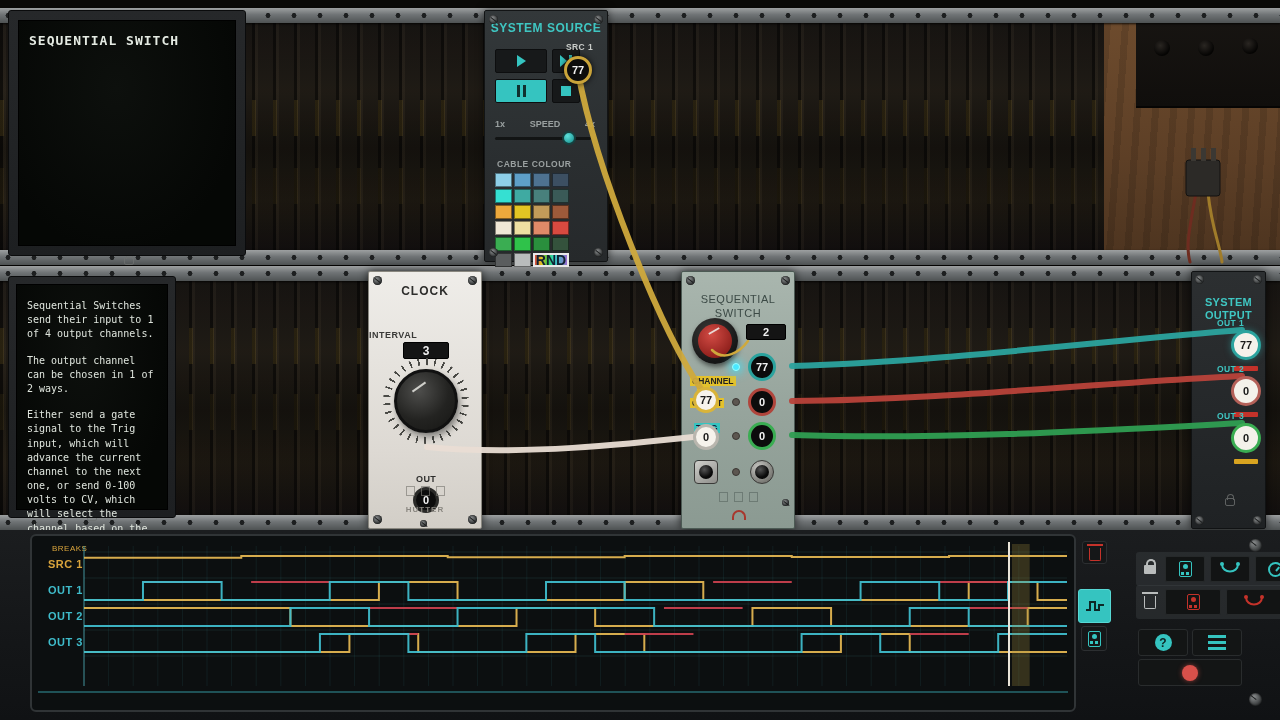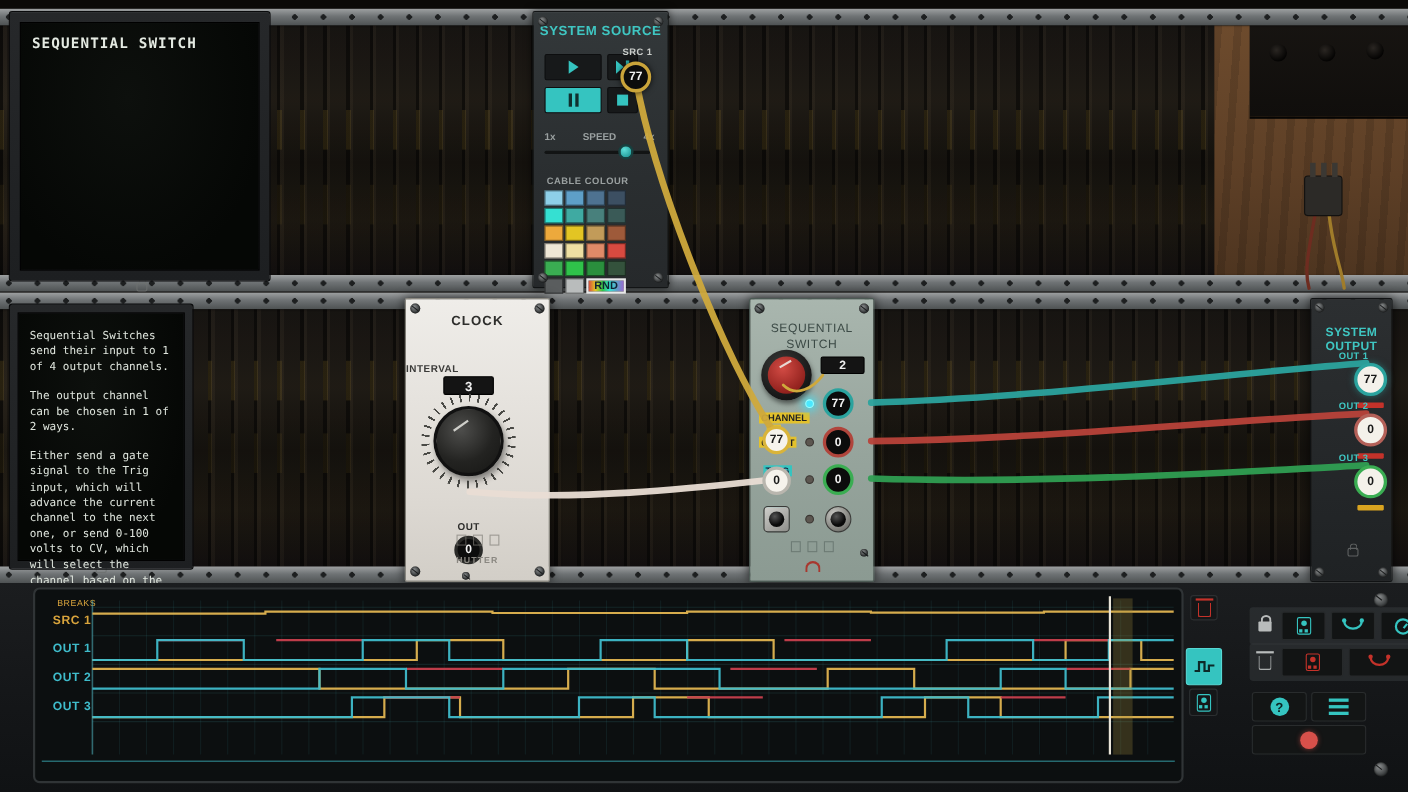--- a/index.html
+++ b/index.html
@@ -73,34 +73,34 @@
       border-radius:2px; }
   .slider-knob { position:absolute; top:-6px; width:14px; height:14px; border-radius:50%;
       background:radial-gradient(circle at 35% 30%, #5fe0da, #2aa5a2 70%); border:2px solid #17403f; }
   .cc-label { position:absolute; left:12px; top:148px; color:#9aa0a0; font-size:8.5px;
       font-weight:bold; letter-spacing:.5px; }
   .swatches { position:absolute; left:10px; top:162px; width:78px; display:grid;
       grid-template-columns:repeat(4,17px); grid-auto-rows:14px; gap:2px; }
   .sw { border:1px solid rgba(0,0,0,.45); }
   .sw-rnd { grid-column:3 / 5; background:linear-gradient(90deg,#d84a40,#e3c523,#2fc24a,#35e0d2,#5e9fc8,#9a6ad0);
       border:2px solid #e8e8e8; display:flex; align-items:center; justify-content:center;
-      color:#123; font-size:10px; font-weight:bold; }
+      color:#123; font-size:14px; font-weight:bold; }
 
   
   .port { position:absolute; border-radius:50%; display:flex; align-items:center;
       justify-content:center; font-weight:bold; font-size:11px; }
   .port-label { position:absolute; font-size:8.5px; font-weight:bold; letter-spacing:.4px; }
   .jack { position:absolute; width:24px; height:24px; background:linear-gradient(145deg,#cfcfcb,#8e8e8a);
       border-radius:4px; border:1px solid #3a3a38; }
   .jack::after { content:""; position:absolute; left:4px; top:4px; width:14px; height:14px;
       border-radius:50%; background:radial-gradient(circle at 38% 32%, #555, #0a0a0a 60%); }
   .jack.round { border-radius:50%; background:radial-gradient(circle at 35% 30%, #c8c8c4, #777772 75%); }
 
   
-  #clock { left:368px; top:271px; width:132px; height:258px;
+  #clock { left:368px; top:271px; width:114px; height:258px;
       background:linear-gradient(180deg,#efede9,#ddd9d3 70%,#d2cec7);
       border:1px solid #8a8880; box-shadow:0 0 10px rgba(0,0,0,.7); }
   .clock-title { text-align:center; font-size:12px; font-weight:bold; color:#2e2e2c;
       letter-spacing:1px; margin-top:12px; }
   .interval-label { position:absolute; top:58px; width:100%; text-align:left; font-size:9px;
       font-weight:bold; color:#3a3a38; letter-spacing:.5px; }
   .display { position:absolute; background:#141414; color:#efefef; font-weight:bold;
       text-align:center; border-radius:2px; border:1px solid #000; }
   .knob-ticks { position:absolute; left:14px; top:86px; width:86px; height:86px; border-radius:50%;
       background:repeating-conic-gradient(#4a4a46 0deg 2.5deg, transparent 2.5deg 12deg); }

